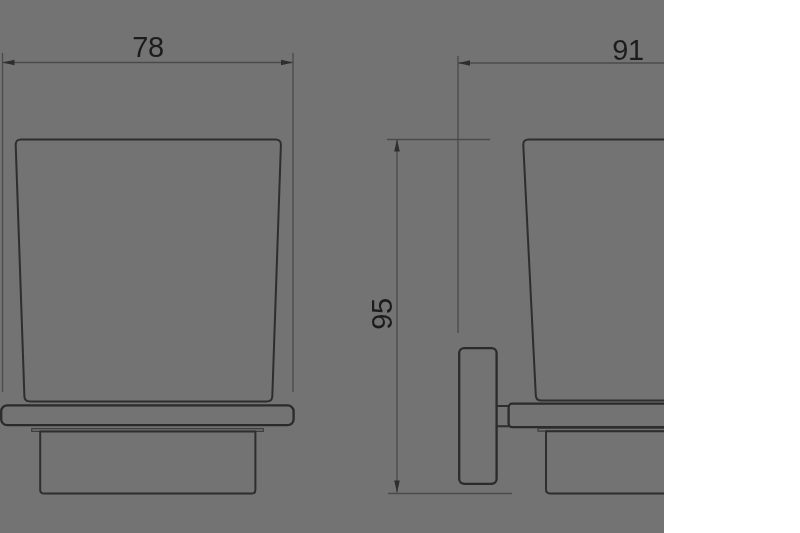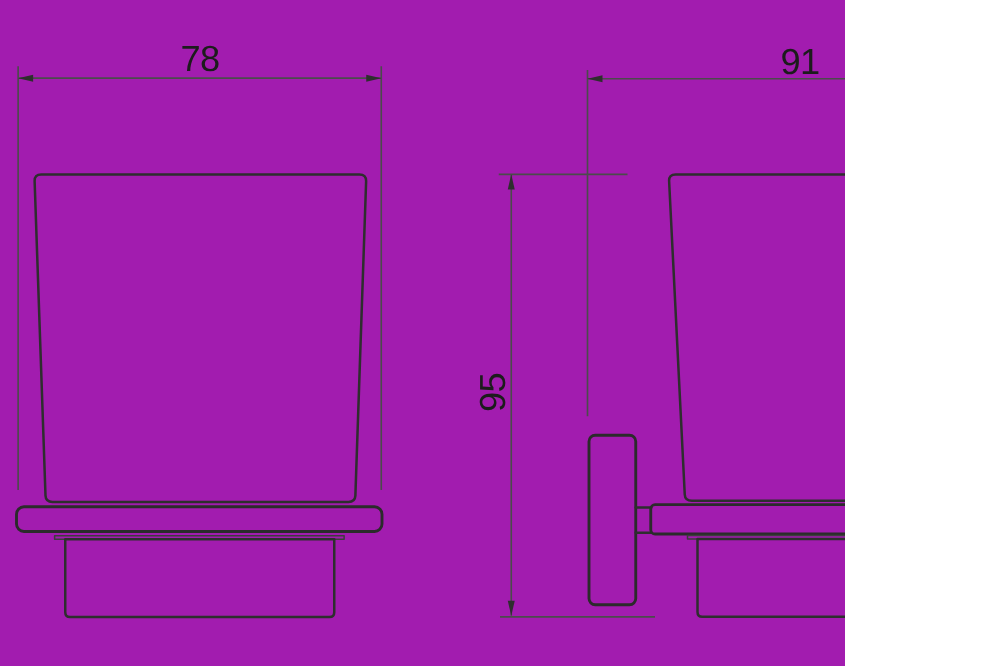--- a/index.html
+++ b/index.html
@@ -4,24 +4,23 @@
 <style>
   html, body {
     margin: 0;
     padding: 0;
     background: #ffffff;
   }
   .canvas {
     position: relative;
     width: 664px;
     height: 533px;
-    background: #a21caf;
+    background: #737373;
     overflow: hidden;
     font-family: "Liberation Sans", sans-serif;
-    padding-left: 12px;
   }
   svg { display: block; }
   .obj {
     fill: none;
     stroke: #2e2e2e;
     stroke-width: 2;
     stroke-linejoin: round;
     stroke-linecap: round;
   }
   .obj-bold {

